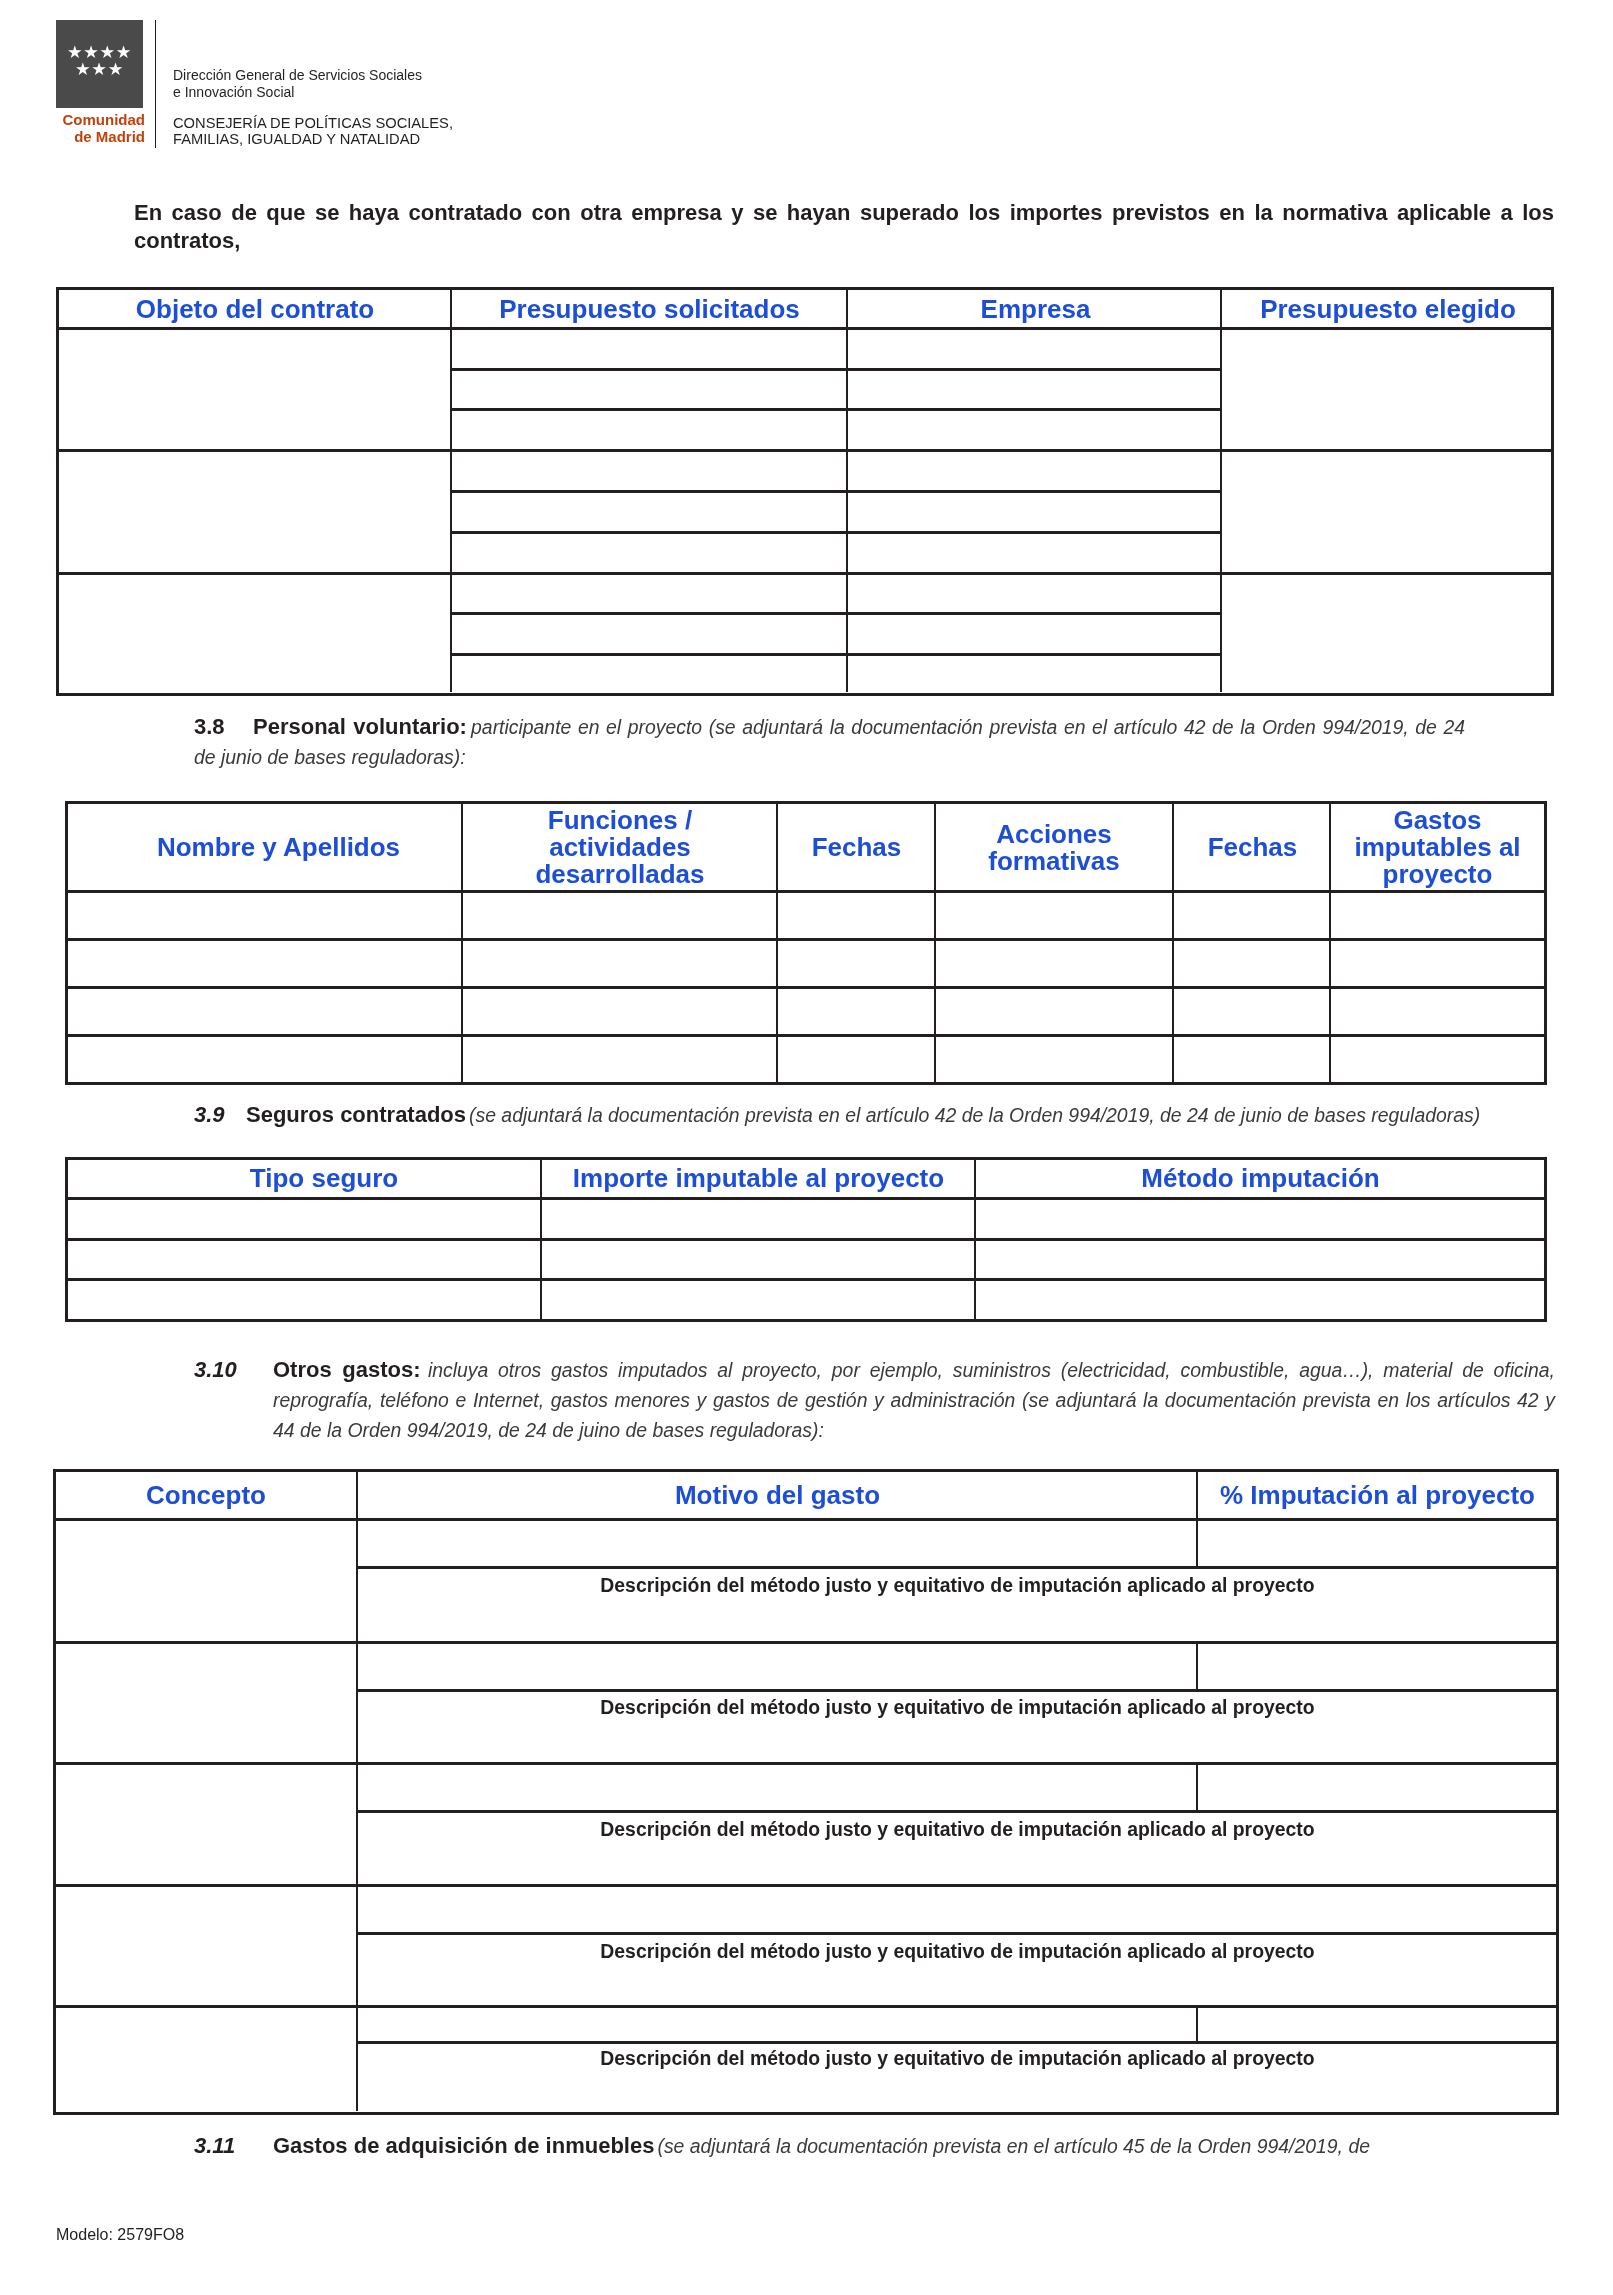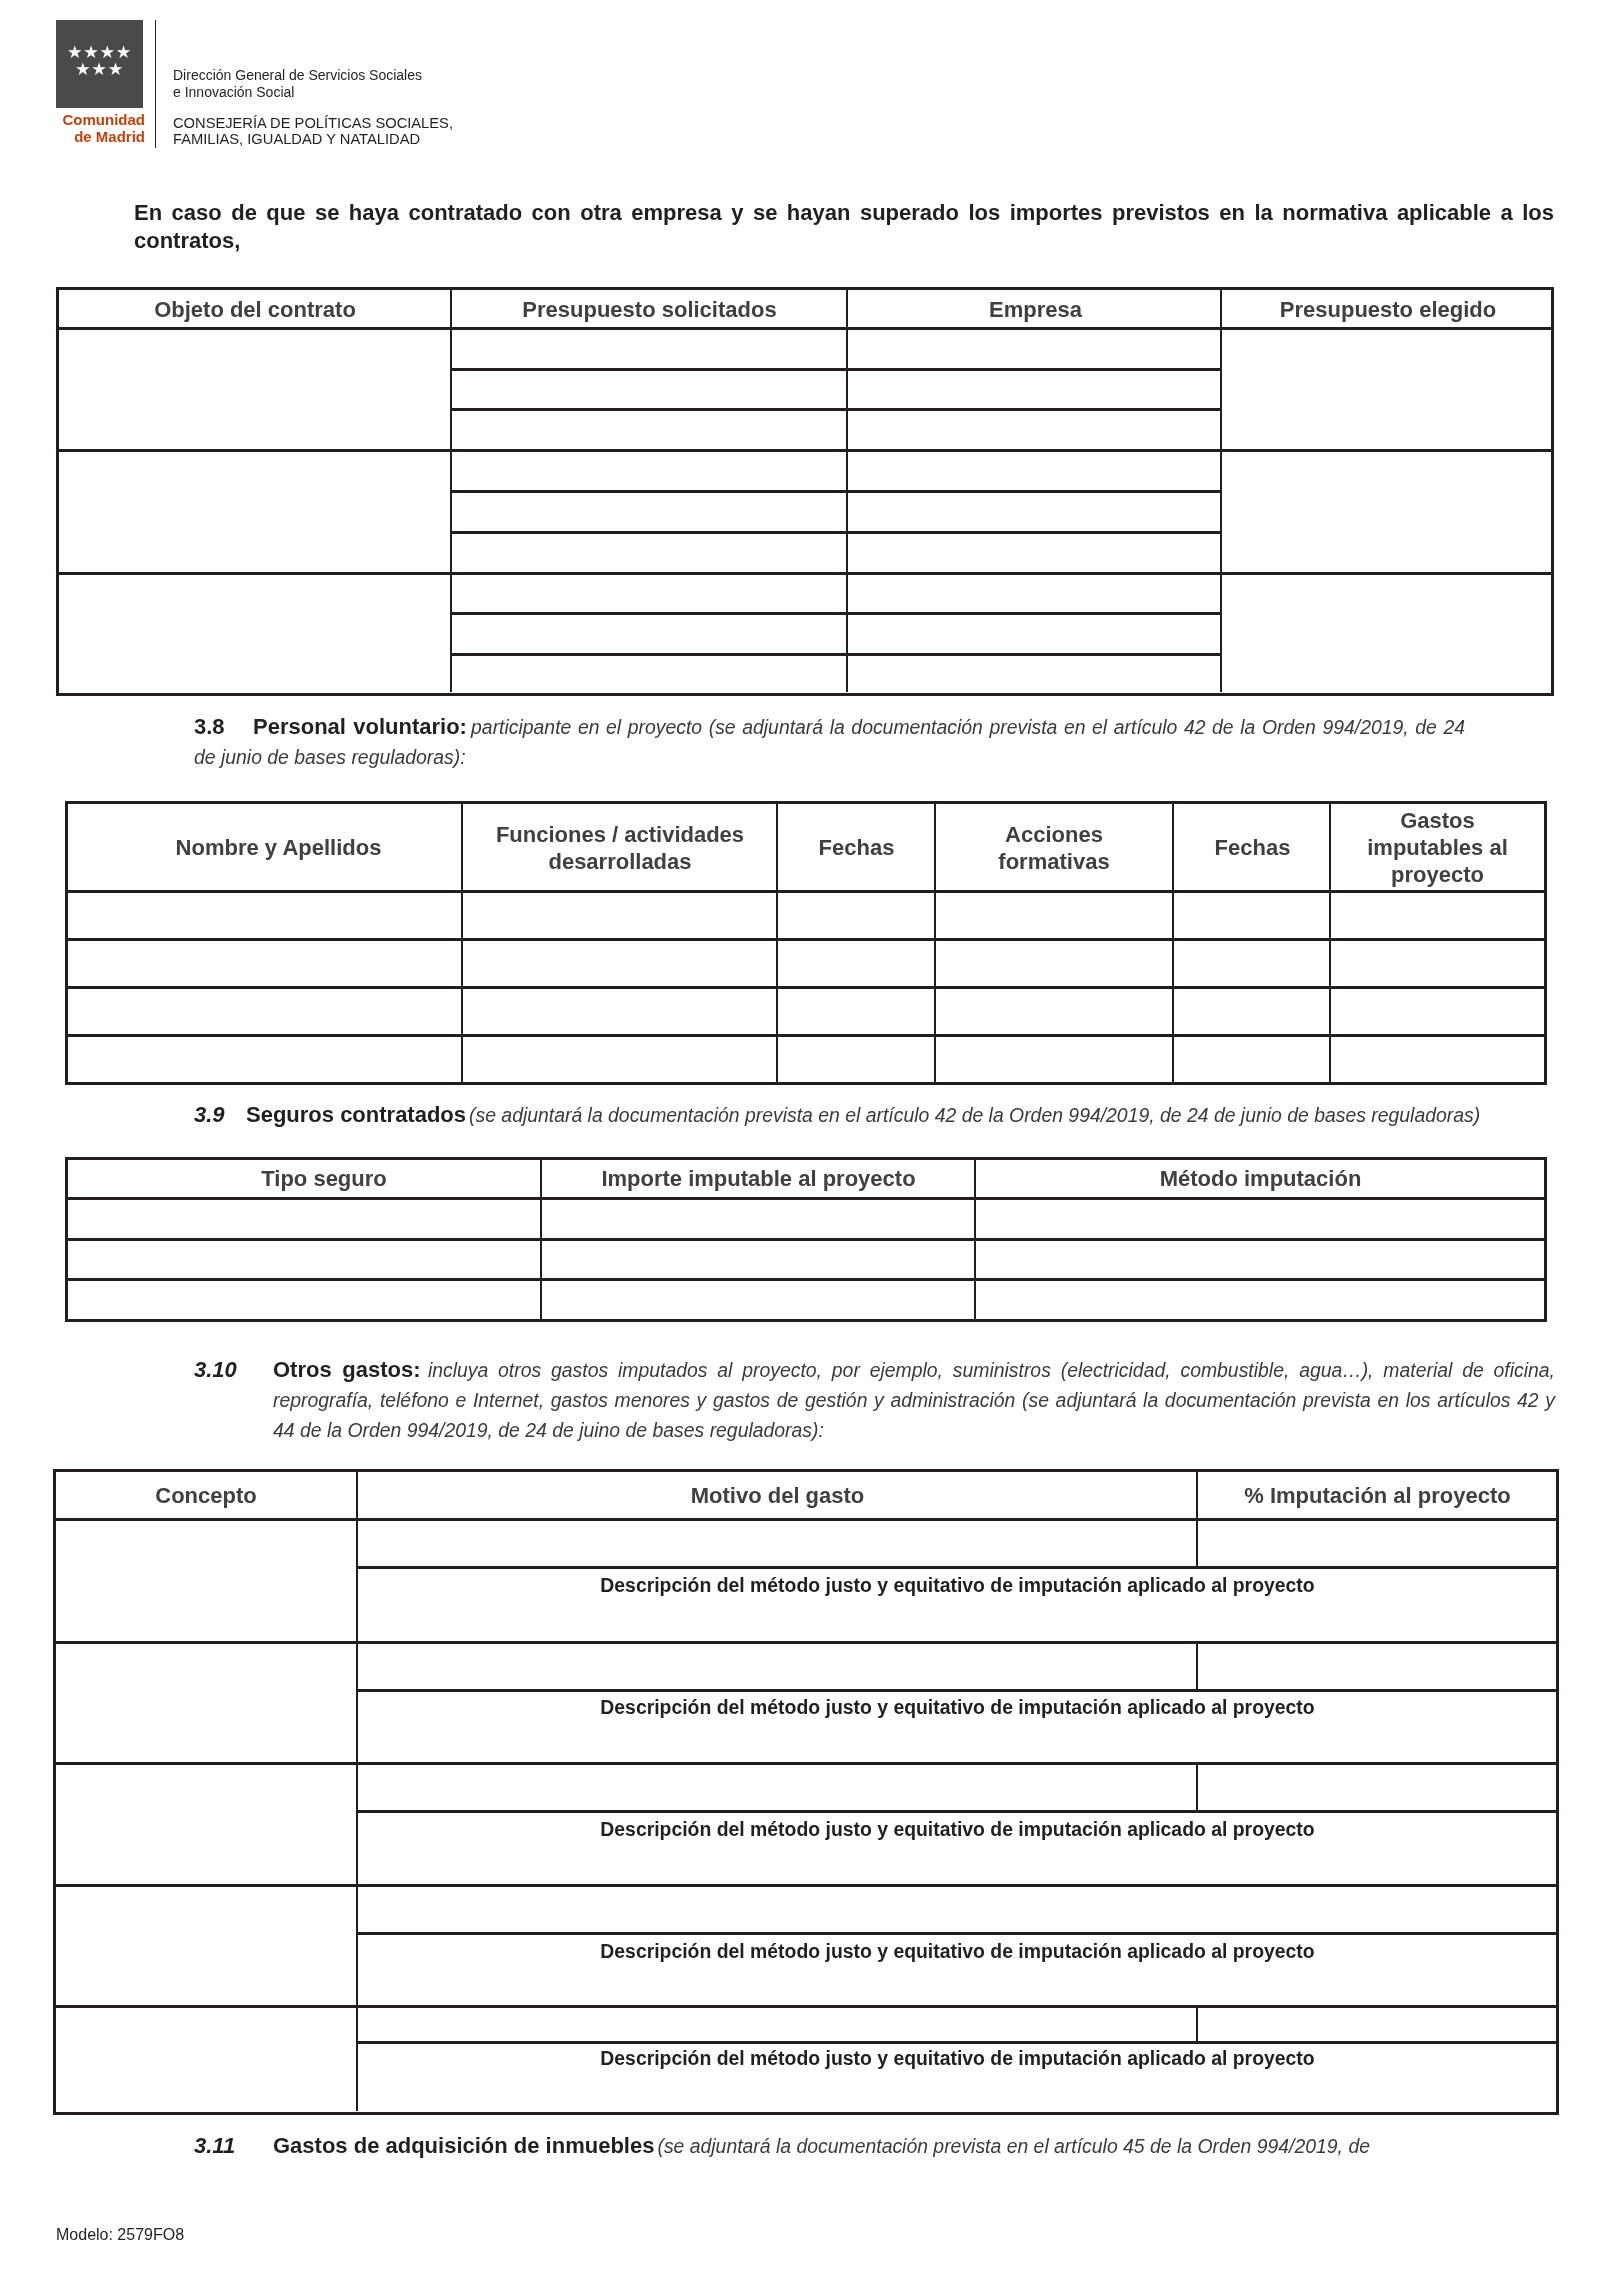--- a/index.html
+++ b/index.html
@@ -18,22 +18,22 @@
   
   .intro { left:134px; top:199px; width:1420px; font-weight:bold; font-size:22px;
            line-height:28px; text-align:justify; text-align-last:left; }
   .sec-num { font-weight:bold; font-size:22px; line-height:27px; }
   .sec-title { font-weight:bold; font-size:22px; }
   .sec-desc { font-style:italic; font-size:19.4px; color:#3a3a3a; }
   .sec-block { line-height:27px; text-align:justify; }
   
   .grid { position:absolute; border:3.3px solid #231f20; box-sizing:border-box; }
   .cell { position:absolute; box-sizing:border-box; display:flex; align-items:center;
-          justify-content:center; text-align:center; font-weight:bold; font-size:22px;
-          line-height:27px; color:#404040; }
+          justify-content:center; text-align:center; font-weight:bold; font-size:26px;
+          line-height:27px; color:#1d4ed8; }
   .hline { position:absolute; height:3.3px; background:#231f20; }
   .vline { position:absolute; width:2px; background:#231f20; }
   .desc-label { position:absolute; font-weight:bold; font-size:19.4px; text-align:center; color:#231f20; }
   .footer { left:56px; top:2226px; font-size:16px; color:#231f20; }
 </style>
 </head>
 <body>
 
 <div class="abs logo-box">
   <div class="logo-stars">

